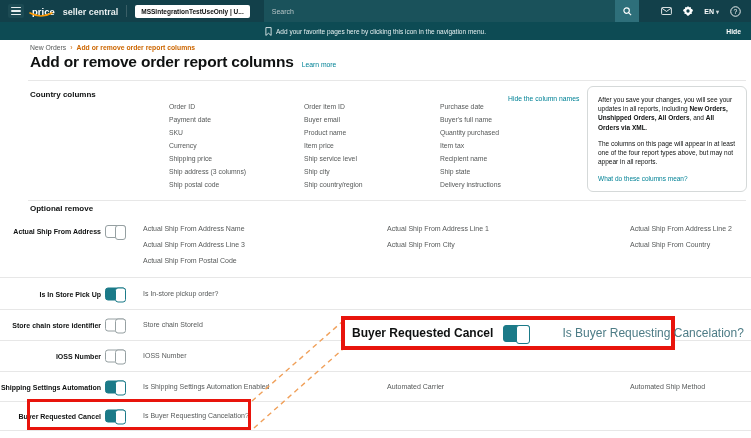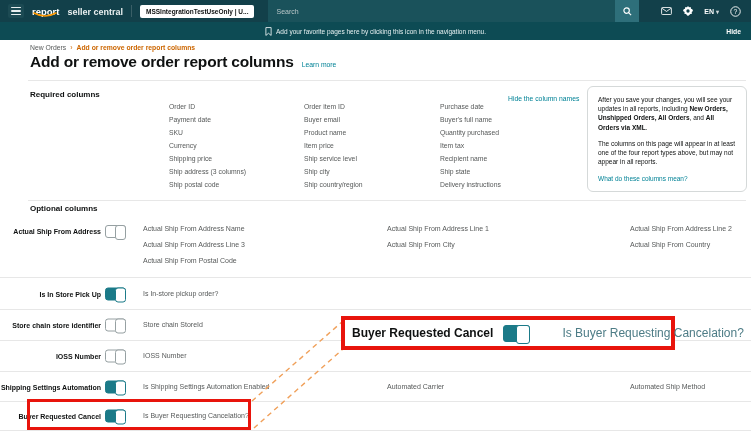--- a/index.html
+++ b/index.html
@@ -102,21 +102,21 @@
 
 <div class="page">
 
   <header class="topbar">
     <div class="hamb">
         <i></i>
         <i></i>
         <i></i>
       </div>
     <div class="logo">
-      <span class="am">report</span>
+      <span class="am">price</span>
       <span class="am" style="width:0">
           <svg width="26" height="6" viewBox="0 0 26 6" style="position:absolute;left:-30px;bottom:-3px">
             <path d="M1 1 Q 12 7 23 1" stroke="#ff9900" stroke-width="1.6" fill="none" stroke-linecap="round"></path>
           </svg>
         </span>
       <span class="sc">seller central</span>
     </div>
     <div class="vsep"></div>
     <button class="account">MSSIntegrationTestUseOnly | U...</button>
     <div class="searchwrap">
@@ -168,21 +168,21 @@
     <a style="color:var(--muted);text-decoration:none">New Orders</a>
     <span class="sep">›</span>
     <span class="cur">Add or remove order report columns</span>
   </nav>
   <div class="titlerow">
     <h1>Add or remove order report columns</h1>
     <a class="learnmore" href="#">Learn more</a>
   </div>
   <div class="hr" style="top:80px"></div>
 
-  <div class="sec-head" style="left:30px;top:90px">Required columns</div>
+  <div class="sec-head" style="left:30px;top:90px">Country columns</div>
   <div class="req-col" style="left:169px">
     <span>Order ID</span>
     <span>Payment date</span>
     <span>SKU</span>
     <span>Currency</span>
     <span>Shipping price</span>
     <span>Ship address (3 columns)</span>
     <span>Ship postal code</span>
   </div>
   <div class="req-col" style="left:304px">
@@ -205,21 +205,21 @@
   </div>
   <a class="hide-link" href="#">Hide the column names</a>
 
   <div class="infobox">
     <p><span>After you save your changes, you will see your updates in all reports, including </span><b>New Orders, Unshipped Orders, All Orders</b><span>, and </span><b>All Orders via XML</b><span>.</span></p>
     <p>The columns on this page will appear in at least one of the four report types above, but may not appear in all reports.</p>
     <a href="#">What do these columns mean?</a>
   </div>
 
   <div class="hr" style="top:200px"></div>
-  <div class="sec-head" style="left:30px;top:204px">Optional columns</div>
+  <div class="sec-head" style="left:30px;top:204px">Optional remove</div>
 
   <div class="opt-rows">
 
     <div class="opt-row" style="height:60px">
       <div class="row-head" style="top:7px">
         <span class="row-label">Actual Ship From Address</span>
         <span class="toggle off">
             <span class="knob"></span>
           </span>
       </div>

